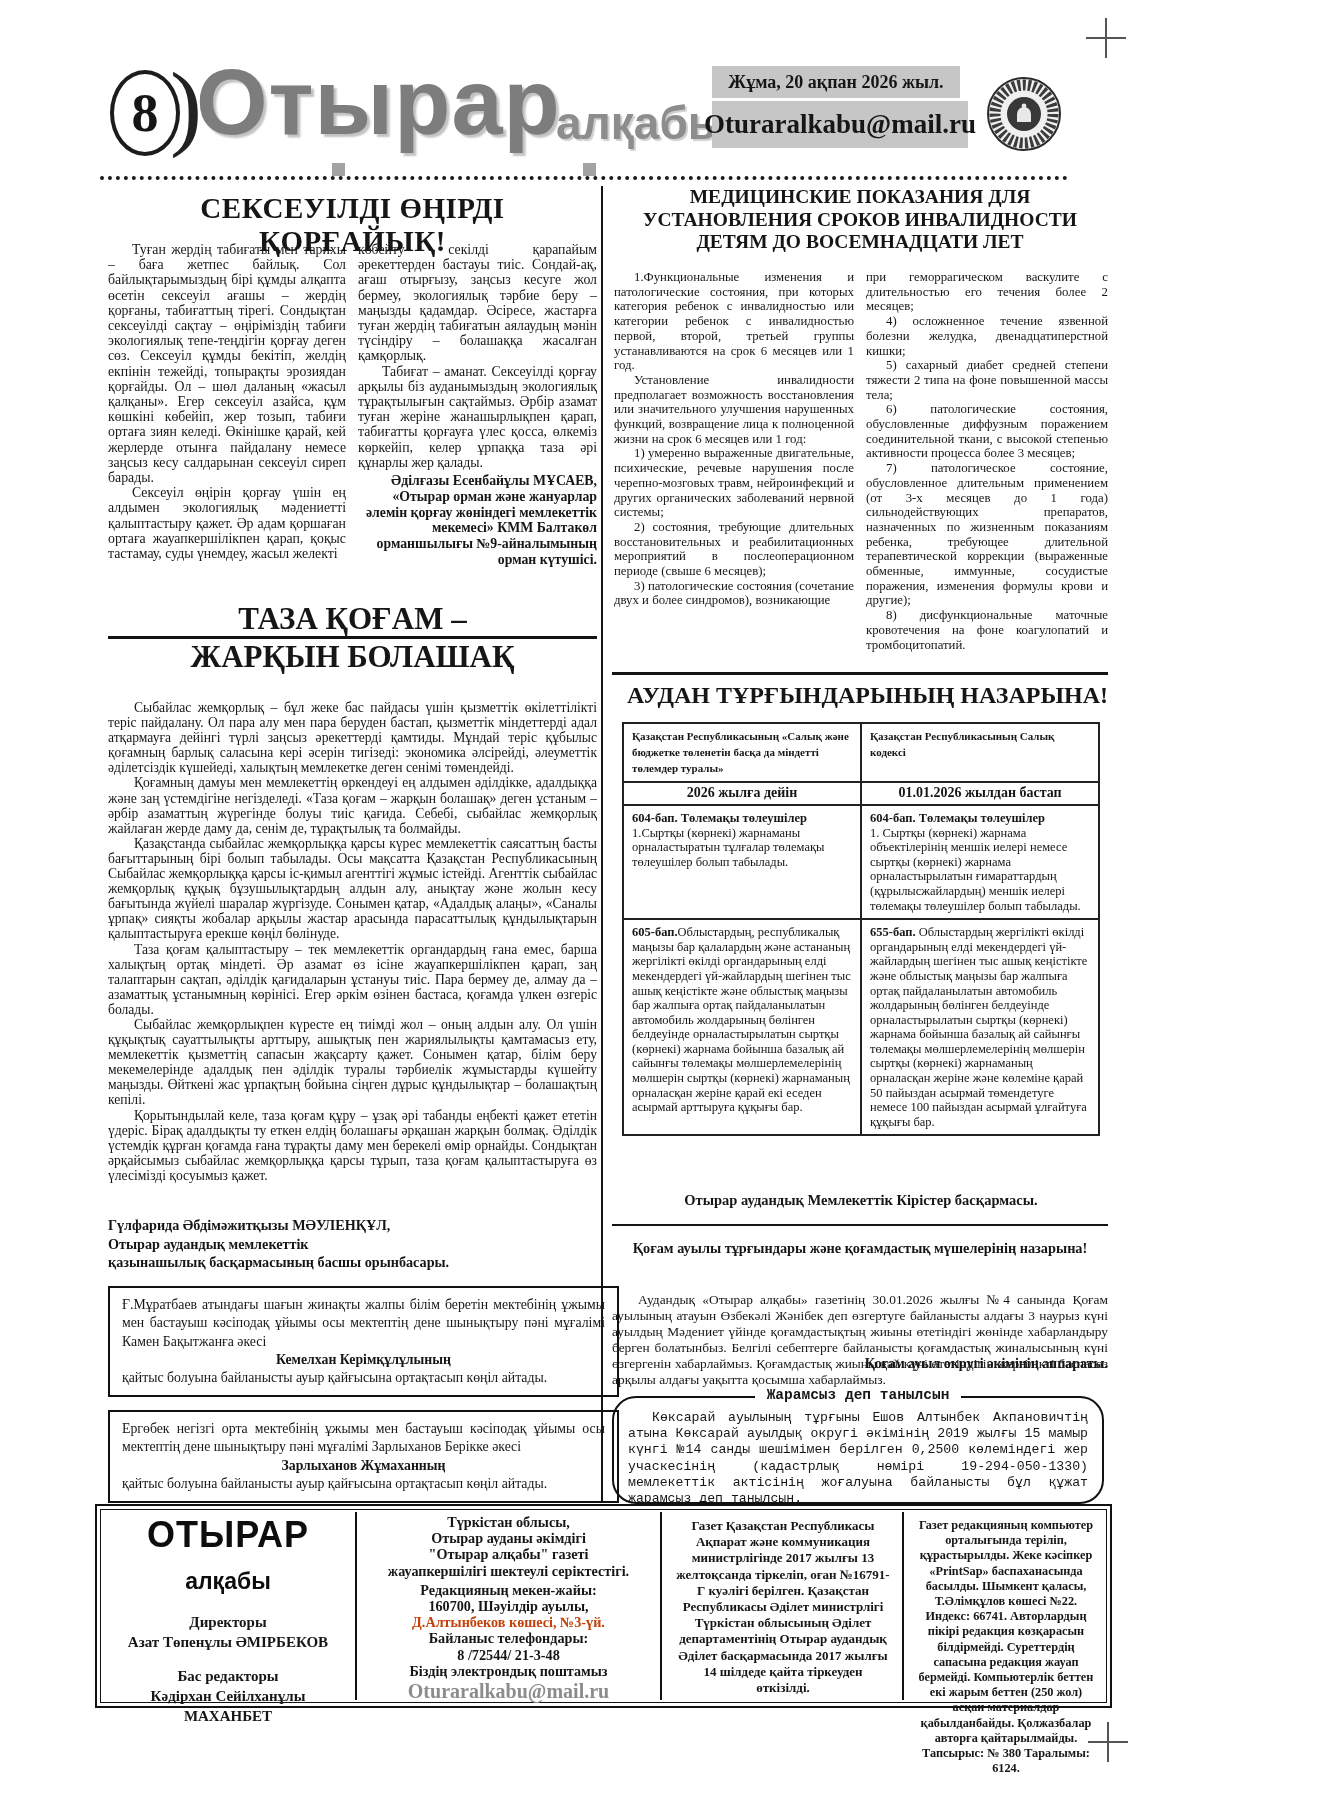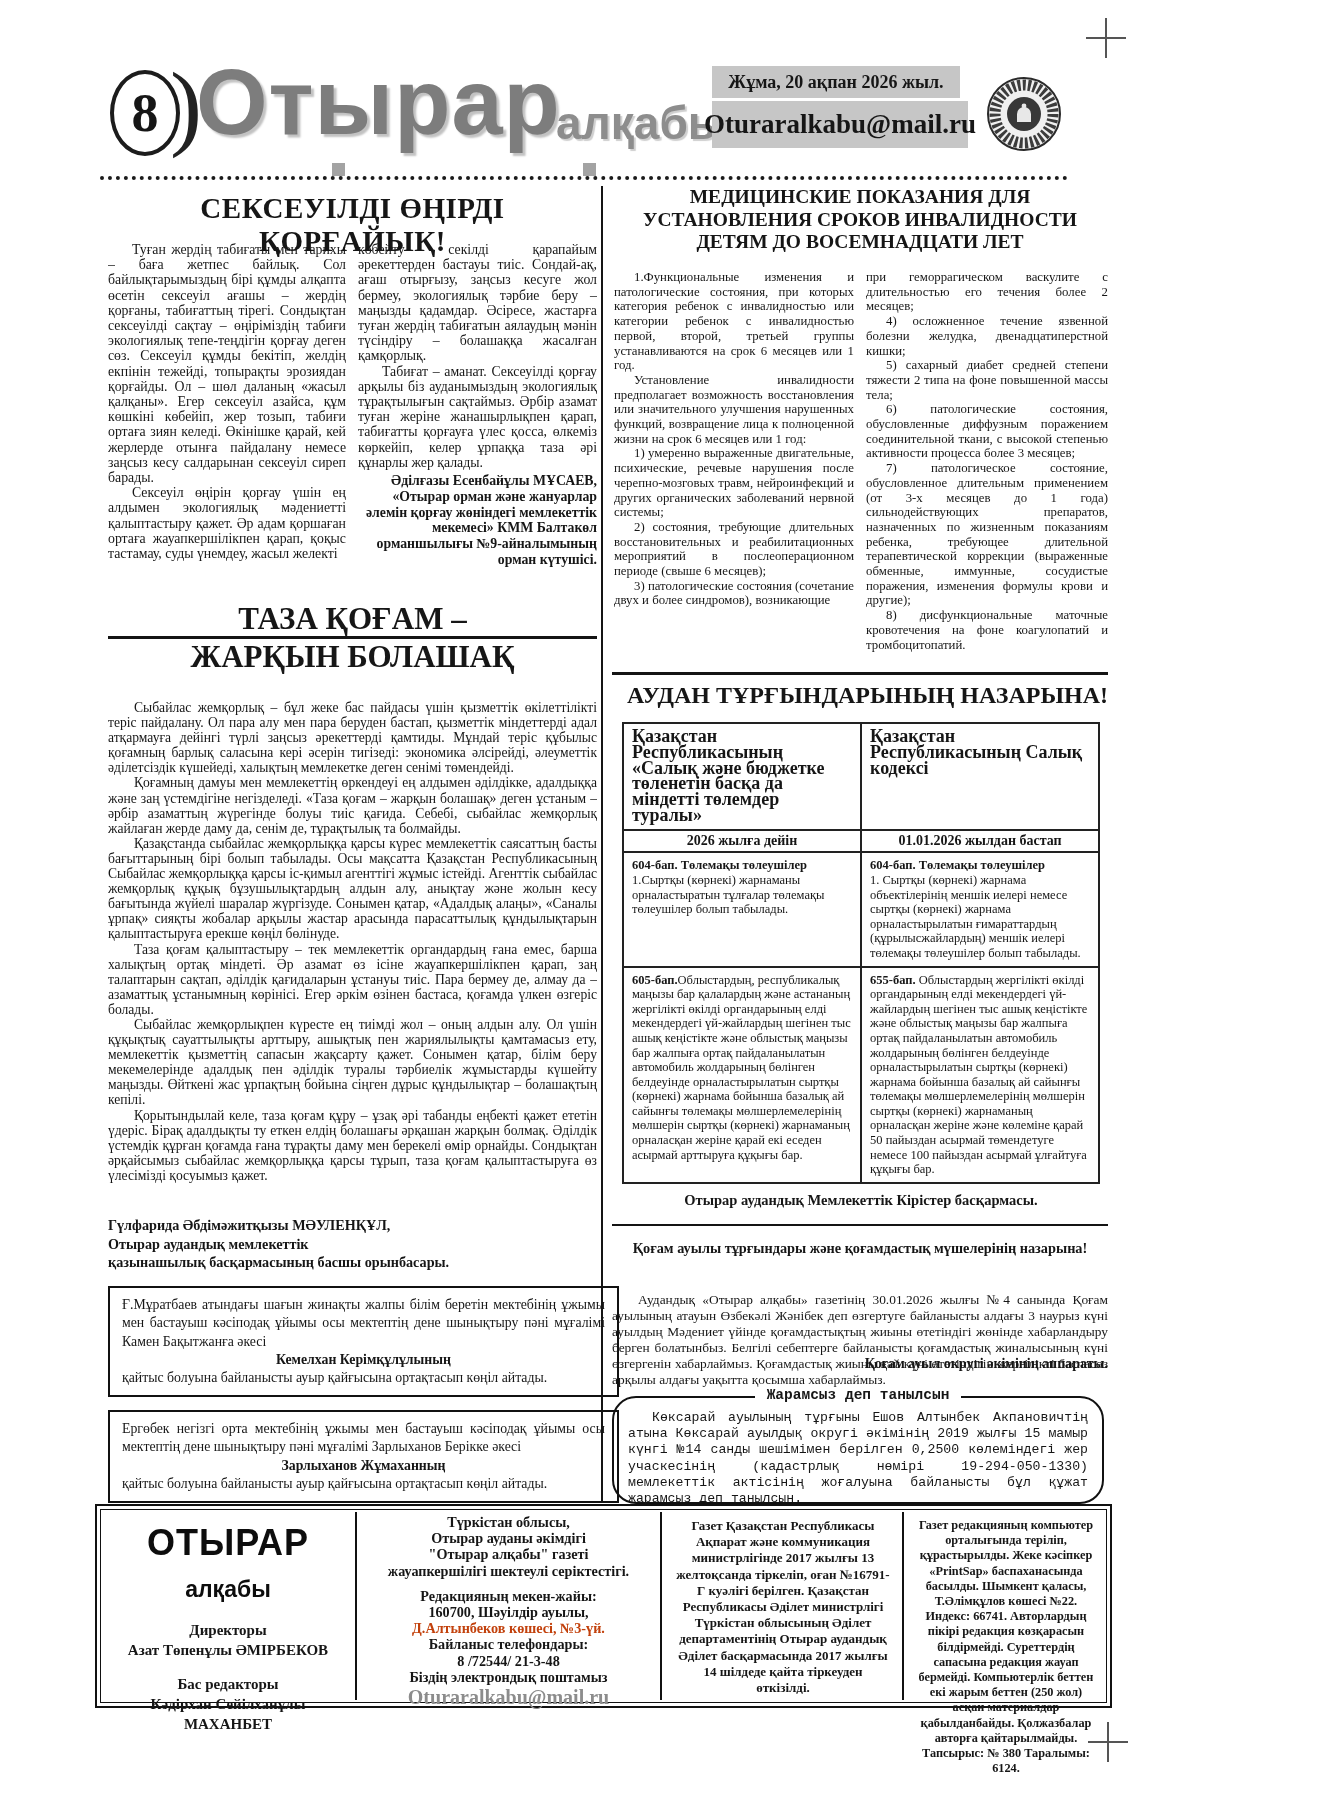--- a/index.html
+++ b/index.html
@@ -63,21 +63,21 @@
   .medcol p{margin:0;text-indent:20px;}
   .medcol p.cont{text-indent:0;}
 
   .hrR1{left:612px;top:672px;width:496px;border-top:3px solid #141414;}
 
   
   .att-title{left:612px;top:682px;width:496px;font-size:24px;font-weight:bold;text-align:right;}
   .att-table{left:622px;top:722px;width:478px;border-collapse:collapse;table-layout:fixed;
              font-size:12.5px;line-height:14.6px;}
   .att-table td{border:2px solid #222;vertical-align:top;padding:5px 8px;width:50%;}
-  .att-table td.hd{font-weight:bold;font-size:18px;line-height:15.8px;}
+  .att-table td.hd{font-weight:bold;font-size:11px;line-height:15.8px;}
   .att-table td.sub{font-weight:bold;text-align:center;font-size:14px;padding:3px;}
   .cell-title{font-weight:bold;}
   .att-sig{left:622px;top:1192px;width:478px;font-weight:bold;text-align:center;font-size:14.5px;}
   .hrR2{left:612px;top:1224px;width:496px;border-top:2px solid #141414;}
 
   
   .ann-title{left:612px;top:1240px;width:496px;font-weight:bold;text-align:center;font-size:14.3px;}
   .ann-body{left:612px;top:1258px;width:496px;font-size:13.4px;line-height:16px;text-align:justify;margin-top:34px;}
   .ann-body p{margin:0;text-indent:26px;}
   .ann-sig{left:612px;top:1356px;width:496px;font-weight:bold;text-align:right;font-size:14px;}
@@ -90,21 +90,21 @@
   .inv-title span{background:#fff;padding:0 12px;font-weight:bold;font-size:14.5px;}
   .inv-body{margin-top:10px;text-indent:24px;}
 
   
   .footer{left:95px;top:1504px;width:1013px;height:200px;border:2px solid #111;}
   .footer:before{content:'';position:absolute;left:3px;top:3px;right:3px;bottom:3px;
                  border:1px solid #111;pointer-events:none;}
   .fdiv{position:absolute;top:6px;bottom:6px;border-left:2px solid #111;}
   .fcol{position:absolute;top:8px;bottom:6px;text-align:center;font-weight:bold;}
   .flogo{font-family:"Liberation Sans",sans-serif;font-weight:bold;font-size:36px;
-         letter-spacing:1px;color:#0d0d0d;margin-top:8px;}
+         letter-spacing:1px;color:#0d0d0d;}
   .flogo .small{font-size:23px;letter-spacing:0;}
   .fline{font-size:15px;line-height:20px;}
   .f2line{font-size:14.2px;line-height:16.2px;}
   .gray{color:#c2410c;}
   .femail{font-size:20px;color:#8c8c8c;line-height:24px;}
   .fpara{font-size:13px;line-height:16.2px;padding:4px 10px 0 10px;}
   .fpara4{font-size:12.3px;line-height:15.2px;padding:4px 9px 0 9px;}
 </style>
 </head>
 <body>
@@ -267,21 +267,21 @@
       <div class="fline">Азат Төпенұлы ӘМІРБЕКОВ</div>
       <div class="fline" style="margin-top:14px;">Бас редакторы</div>
       <div class="fline">Кәдірхан Сейілханұлы МАХАНБЕТ</div>
     </div>
 
     <div class="fcol" style="left:262px;width:299px;">
       <div class="f2line">Түркістан облысы,</div>
       <div class="f2line">Отырар ауданы әкімдігі</div>
       <div class="f2line">"Отырар алқабы" газеті</div>
       <div class="f2line">жауапкершілігі шектеулі  серіктестігі.</div>
-      <div class="f2line" style="margin-top:9px;">Редакцияның мекен-жайы:</div>
+      <div class="f2line" style="margin-top:3px;">Редакцияның мекен-жайы:</div>
       <div class="f2line">160700, Шәуілдір ауылы,</div>
       <div class="f2line gray">Д.Алтынбеков көшесі, №3-үй.</div>
       <div class="f2line">Байланыс телефондары:</div>
       <div class="f2line">8 /72544/ 21-3-48</div>
       <div class="f2line">Біздің электрондық поштамыз</div>
       <div class="femail">Oturaralkabu@mail.ru</div>
     </div>
 
     <div class="fcol" style="left:569px;width:234px;">
       <div class="fpara">Газет Қазақстан Республикасы Ақпарат және коммуникация министрлігінде 2017 жылғы 13 желтоқсанда тіркеліп, оған №16791-Г куәлігі берілген. Қазақстан Республикасы Әділет министрлігі Түркістан облысының Әділет департаментінің Отырар аудандық Әділет басқармасында 2017 жылғы  14 шілдеде қайта тіркеуден өткізілді.</div>

